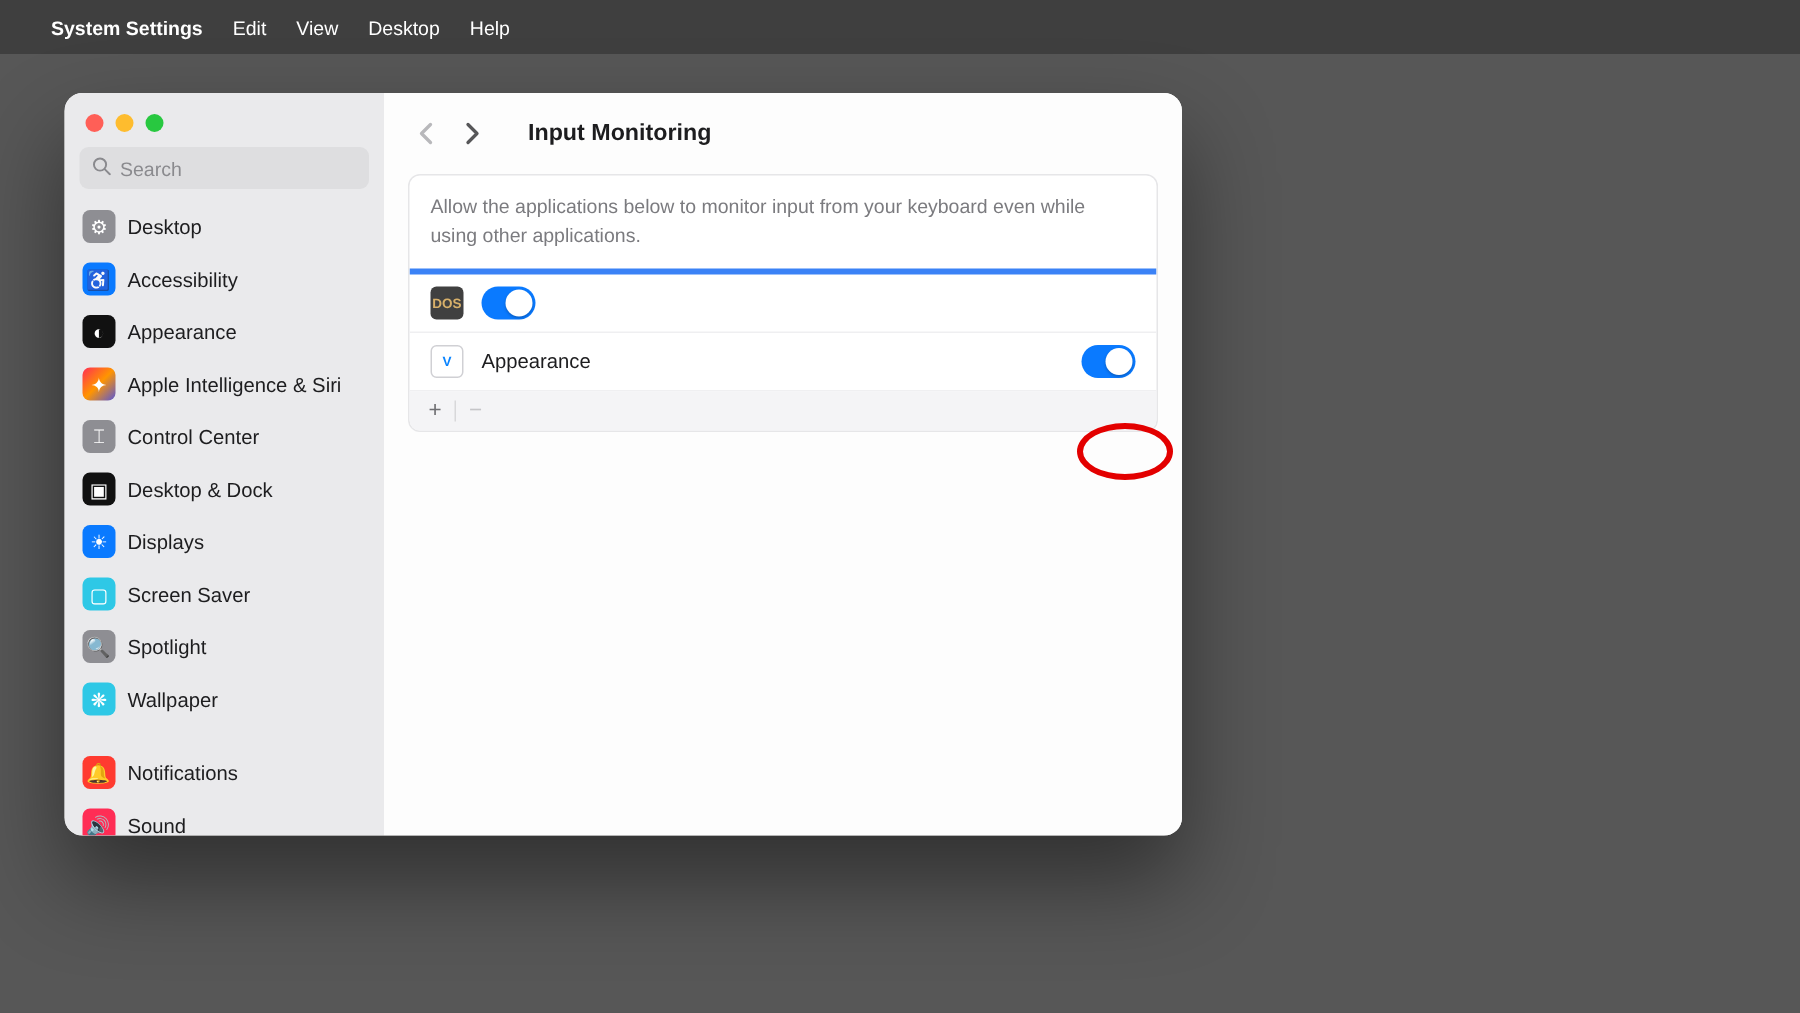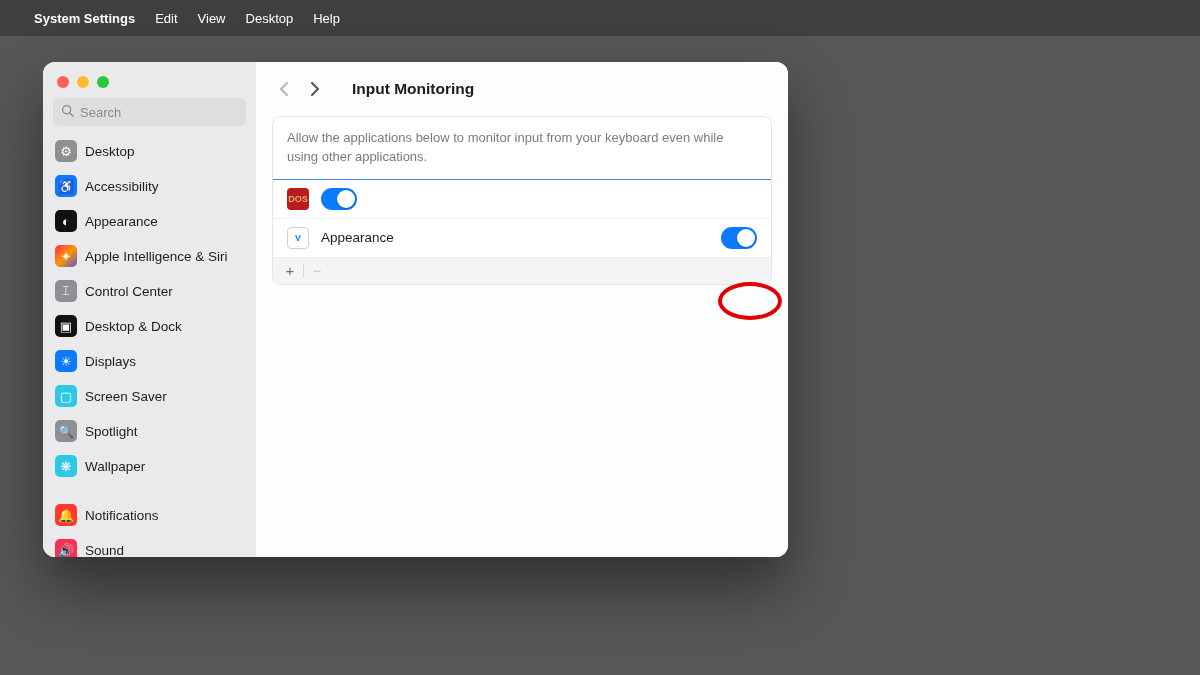--- a/index.html
+++ b/index.html
@@ -128,21 +128,21 @@
     background: #fff;
     border: 1px solid #e6e6e8;
     border-radius: 8px;
     overflow: hidden;
   }
   .panel-desc {
     padding: 12px 14px;
     font-size: 13px;
     color: #7b7b7f;
     line-height: 1.45;
-    border-bottom: 1px solid #3b82f6;
+    border-bottom: 4px solid #3b82f6;
   }
   .app-row {
     display: flex;
     align-items: center;
     padding: 8px 14px;
     gap: 12px;
     border-bottom: 1px solid #efeff1;
   }
   .app-icon {
     width: 22px;
@@ -316,21 +316,21 @@
           </svg>
       </div>
       <div class="page-title">Input Monitoring</div>
     </div>
 
     <div class="panel-wrap">
       <div class="panel">
         <div class="panel-desc">Allow the applications below to monitor input from your keyboard even while using other applications.</div>
         <div id="app-rows">
             <div class="app-row">
-              <div class="app-icon" style="background: #b91c1c; color: rgb(216, 176, 106);">DOS</div>
+              <div class="app-icon" style="background: #404040; color: rgb(216, 176, 106);">DOS</div>
               <div class="toggle"></div>
             </div>
             <div class="app-row">
               <div class="app-icon" style="background: rgb(255, 255, 255); color: rgb(10, 132, 255); border: 1px solid rgb(208, 208, 212);">V</div>
               <div class="app-label">Appearance</div>
               <div class="toggle"></div>
             </div>
           </div>
         <div class="panel-footer">
           <div class="ftr-btn">+</div>

